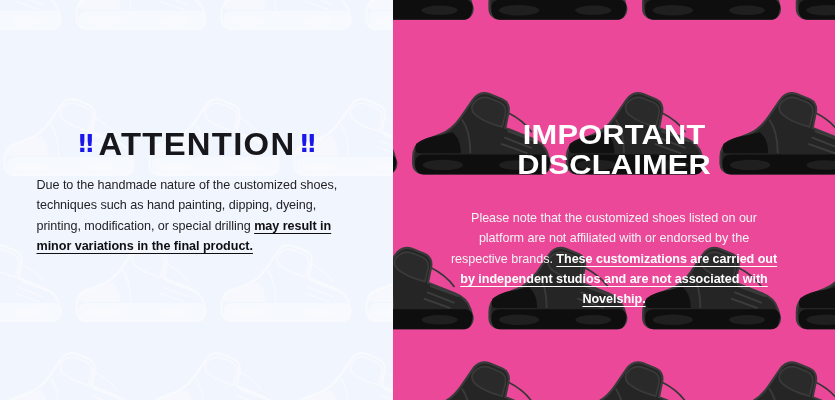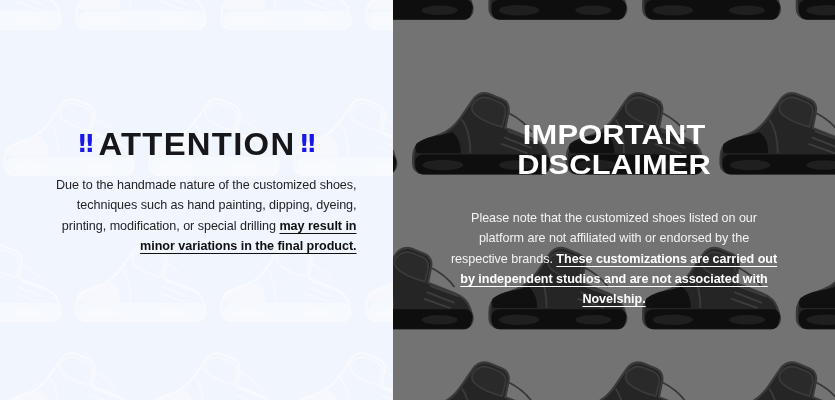--- a/index.html
+++ b/index.html
@@ -76,38 +76,38 @@
     color: #1a17e8;
     line-height: 1;
     letter-spacing: -1px;
     position: relative;
     top: -1px;
   }
 
   .body-left {
     margin-top: 15px;
     width: 320px;
-    text-align: right;
+    text-align: left;
     font-size: 12.6px;
     line-height: 1.62;
     color: #232326;
     letter-spacing: -0.05px;
   }
   .body-left .emph {
     font-weight: 700;
     color: #101012;
     text-decoration: underline;
     text-underline-offset: 2.5px;
     text-decoration-thickness: 1px;
   }
 
   
   .panel-right {
     width: 470px;
-    background: #737373;
+    background: #ec4899;
   }
   .panel-right .panel-inner { padding-top: 120px; }
 
   .disclaimer-head {
     text-align: center;
     color: #ffffff;
     font-family: "Liberation Sans", sans-serif;
     font-weight: 700;
     font-size: 28px;
     line-height: 1.07;

